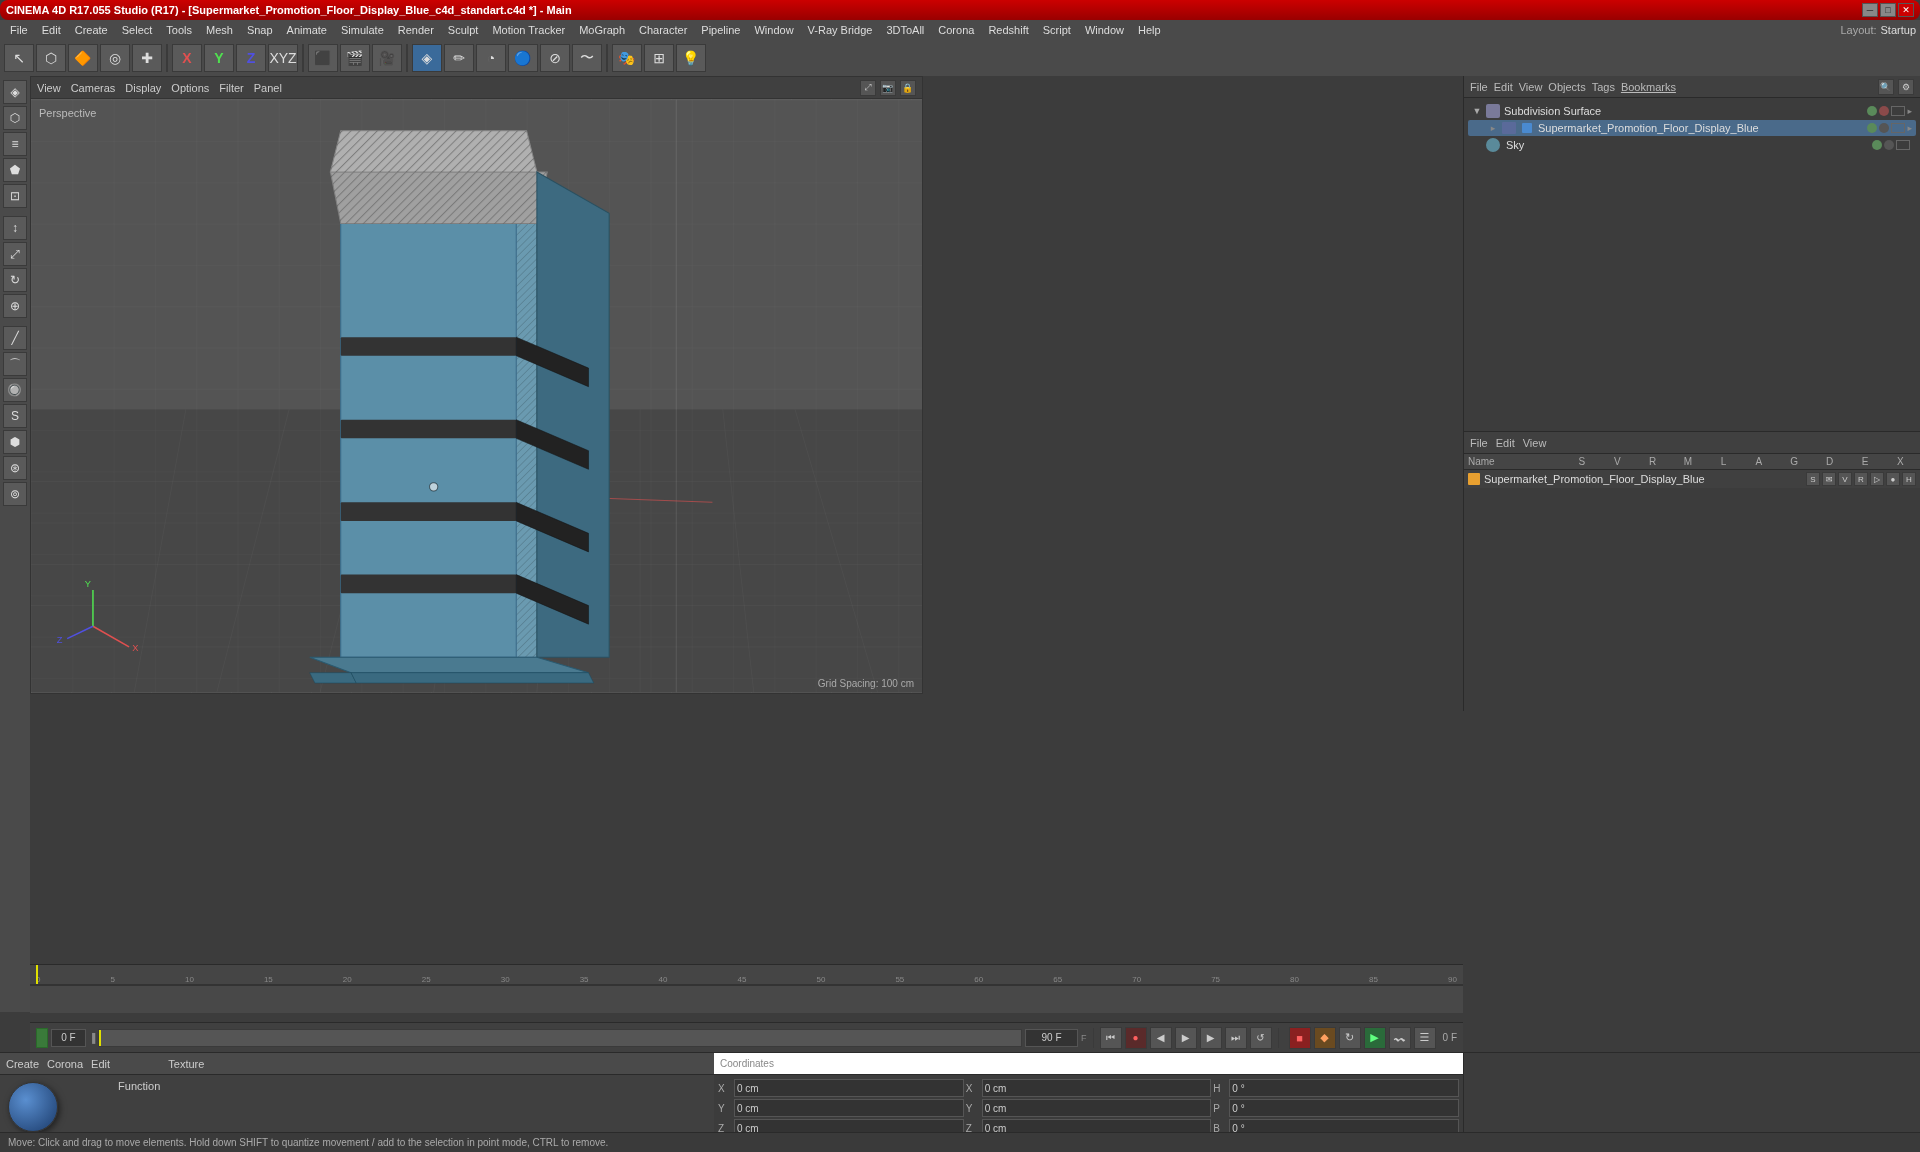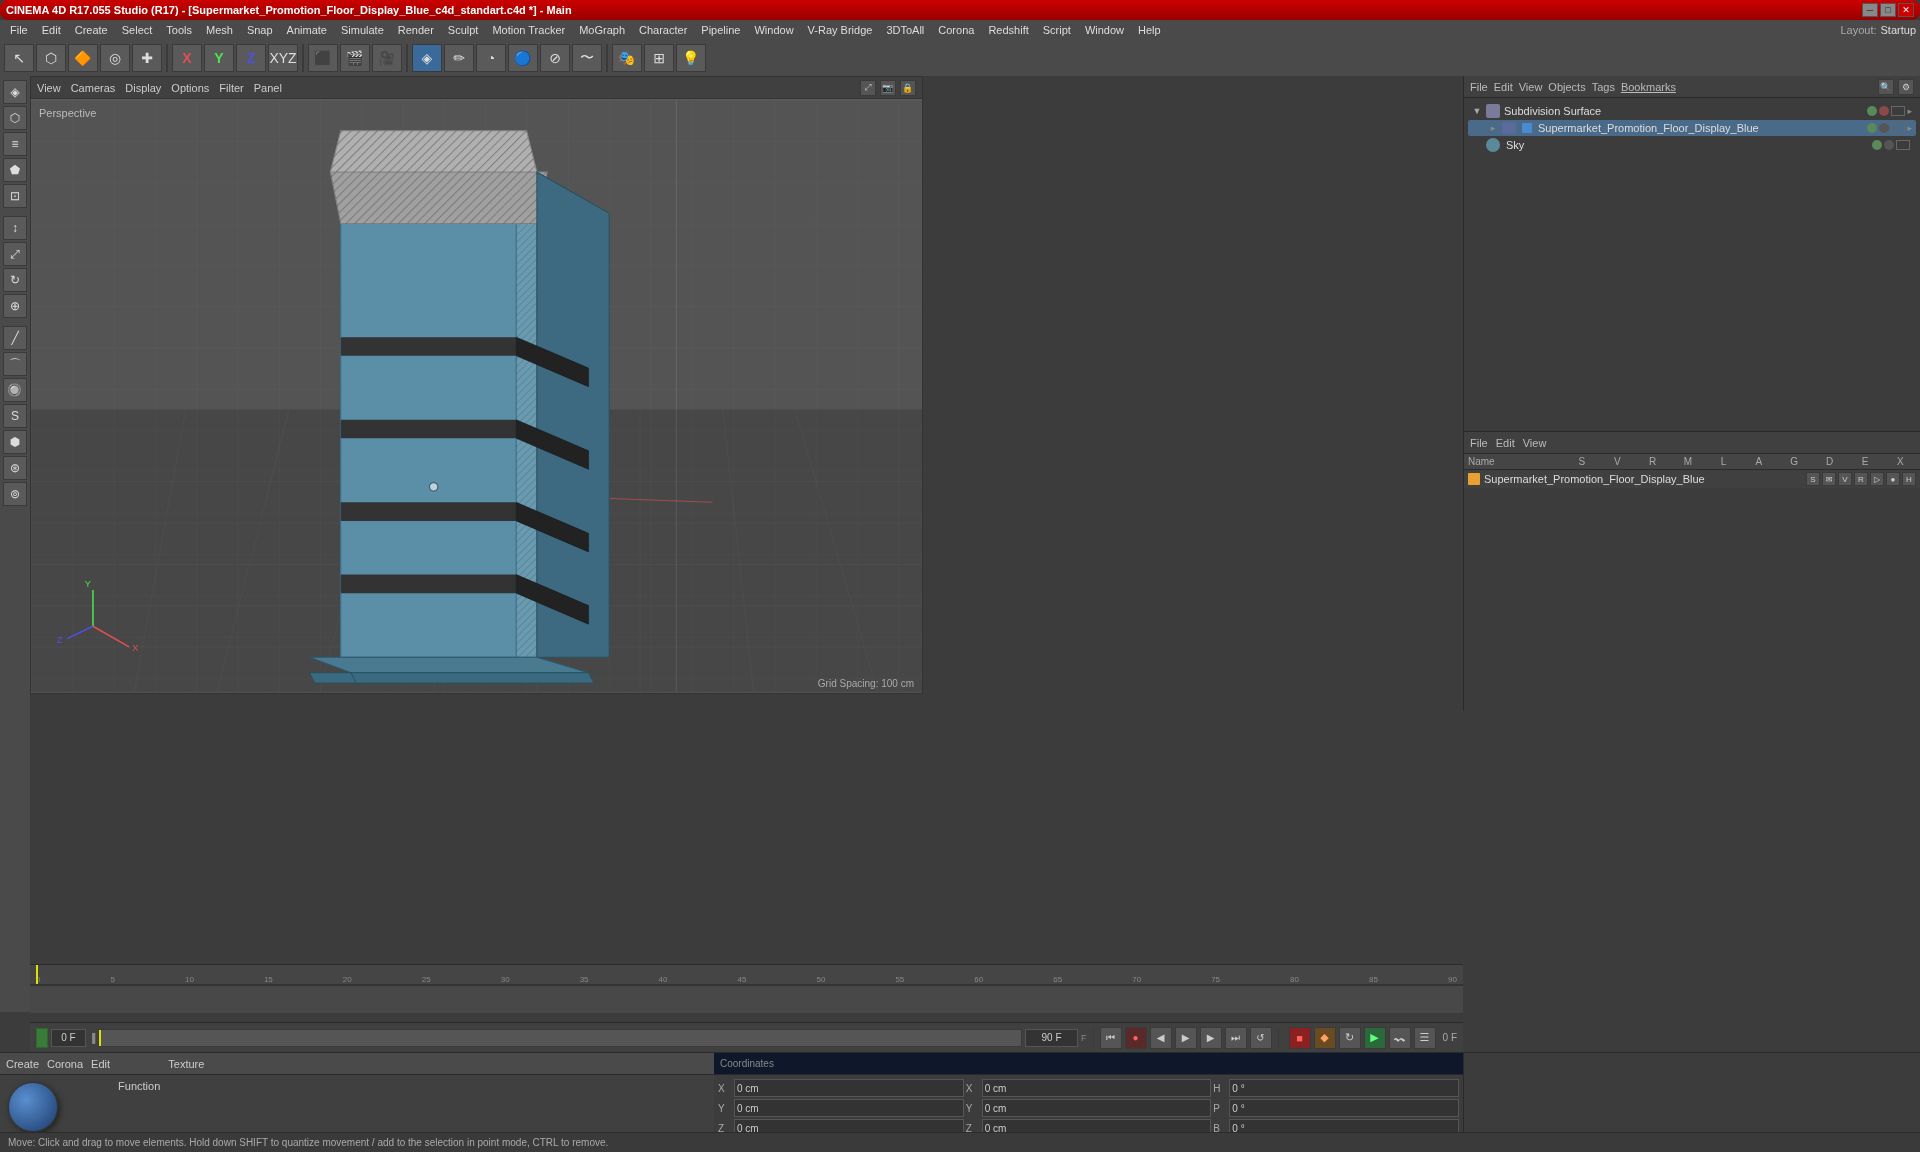--- a/index.html
+++ b/index.html
@@ -429,21 +429,21 @@
       position: absolute;
       bottom: 0;
       right: 457px;
       left: 714px;
       height: 100px;
       background: #3c3c3c;
       border-top: 1px solid #2a2a2a;
     }
     #coord-header {
       height: 22px;
-      background: #0f172a;
+      background: #ffffff;
       border-bottom: 1px solid #2a2a2a;
       display: flex;
       align-items: center;
       padding: 0 6px;
     }
     #coord-grid {
       display: grid;
       grid-template-columns: 1fr 1fr 1fr;
       gap: 2px;
       padding: 4px;

